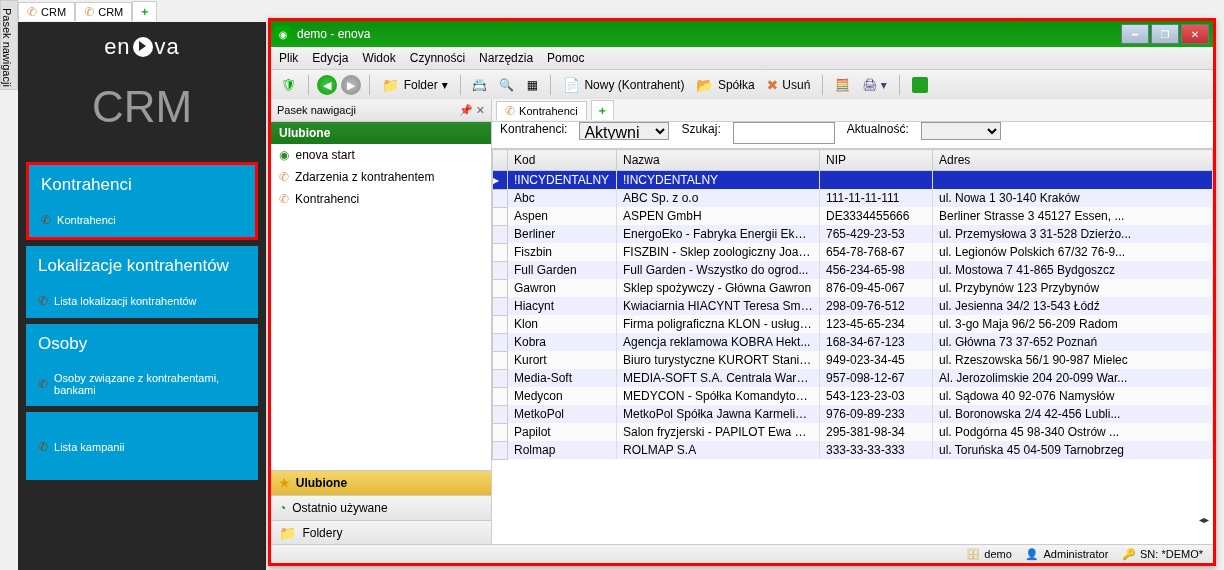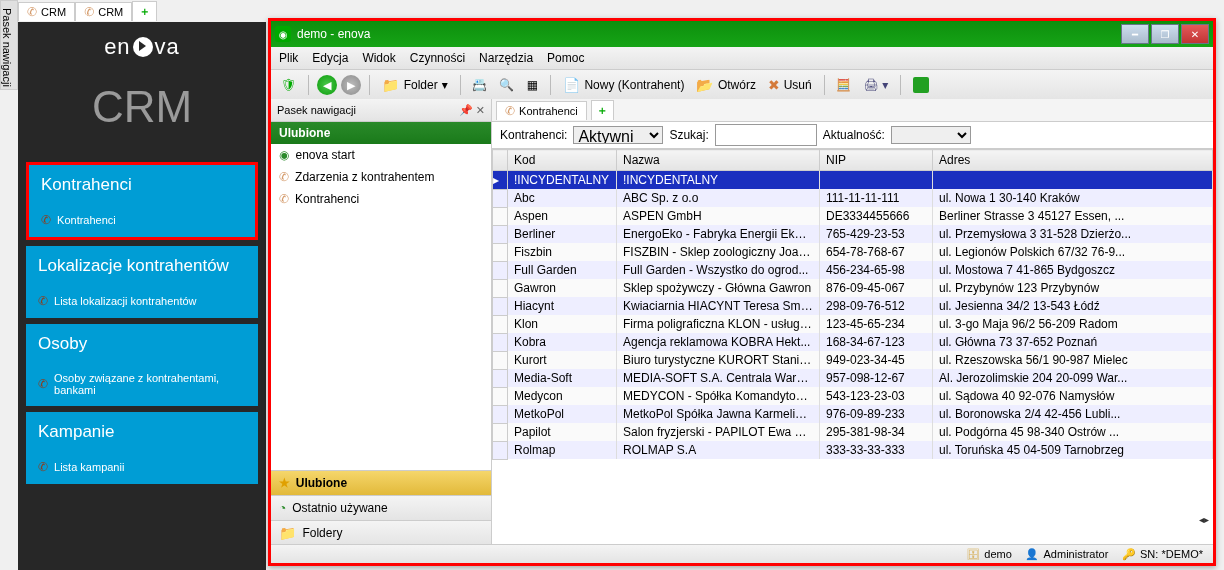--- a/index.html
+++ b/index.html
@@ -46,21 +46,21 @@
 .nav-item{padding:4px 8px;display:flex;align-items:center;gap:6px}
 .nav-body{flex:1}
 .nav-bottom{}
 .nav-sec-b{height:24px;border-top:1px solid #ccc;display:flex;align-items:center;gap:6px;padding:0 8px;background:linear-gradient(#f4f4f4,#e4e4e4)}
 .nav-sec-b.active{background:linear-gradient(#f5d66b,#e2b93a);font-weight:bold}
 .star{color:#e0a000}
 .circ{color:#2a8a2a}
 .content{flex:1;display:flex;flex-direction:column;position:relative}
 .content-tabs{height:22px;display:flex;align-items:center;border-bottom:1px solid #ccc;background:#f4f4f4;gap:4px;padding-left:4px}
 .content-tab{display:flex;align-items:center;gap:4px;padding:2px 8px;background:#fff;border:1px solid #ccc;border-bottom:none;font-size:11px}
-.filter-bar{height:26px;display:flex;align-items:center;gap:6px;padding:0 8px;border-bottom:1px solid #ccc;font-size:12px}
+.filter-bar{height:26px;display:flex;gap:12px;padding:0 8px;border-bottom:1px solid #ccc;font-size:12px}
 .filter-bar select,.filter-bar input{font-size:16px;height:18px;border:1px solid #999}
 .filter-bar select{width:90px}
 .filter-bar input{width:96px}
 .table-wrap{flex:1;overflow:auto;position:relative}
 table{border-collapse:collapse;width:100%;font-size:12px}
 th{background:linear-gradient(#f4f4f4,#e4e4e4);border:1px solid #ccc;text-align:left;padding:3px 6px;font-weight:normal;position:sticky;top:0}
 td{border-right:1px solid #ddd;padding:2px 6px;white-space:nowrap;overflow:hidden;text-overflow:ellipsis}
 th.kod,td.kod{width:96px;max-width:96px}
 th.nazwa,td.nazwa{width:190px;max-width:190px}
 th.nip,td.nip{width:100px;max-width:100px}
@@ -116,21 +116,20 @@
         </div>
       </div>
       <div class="tile">
         <div class="tile-title">Osoby</div>
         <div class="tile-sub">
           <span class="phone-ico">✆</span>
           <span>Osoby związane z kontrahentami, bankami</span>
         </div>
       </div>
       <div class="tile">
-        <div class="tile-title">Kampanie</div>
         <div class="tile-sub">
           <span class="phone-ico">✆</span>
           <span>Lista kampanii</span>
         </div>
       </div>
     </div>
 </div>
 
 <div class="window">
   <div class="win-title">
@@ -162,21 +161,21 @@
     <span class="tb-btn">📇</span>
     <span class="tb-btn">🔍</span>
     <span class="tb-btn">▦</span>
     <span class="tb-sep"></span>
     <span class="tb-btn">
         <span class="new-ico">📄</span>
         <span>Nowy (Kontrahent)</span>
       </span>
     <span class="tb-btn">
         <span class="open-ico">📂</span>
-        <span>Otwórz</span>
+        <span>Spółka</span>
       </span>
     <span class="tb-btn">
         <span class="del-ico">✖</span>
         <span>Usuń</span>
       </span>
     <span class="tb-sep"></span>
     <span class="tb-btn">🧮</span>
     <span class="tb-btn print">🖨 ▾</span>
     <span class="tb-sep"></span>
     <span class="tb-btn">

